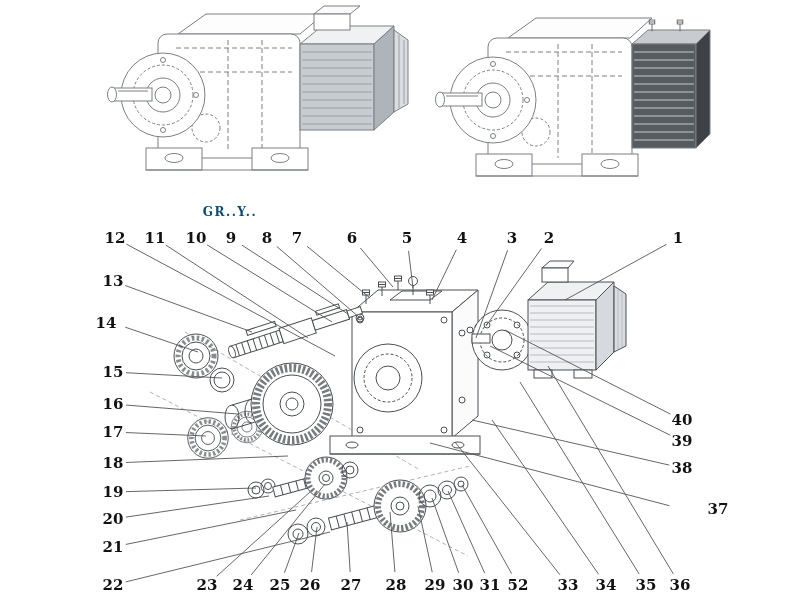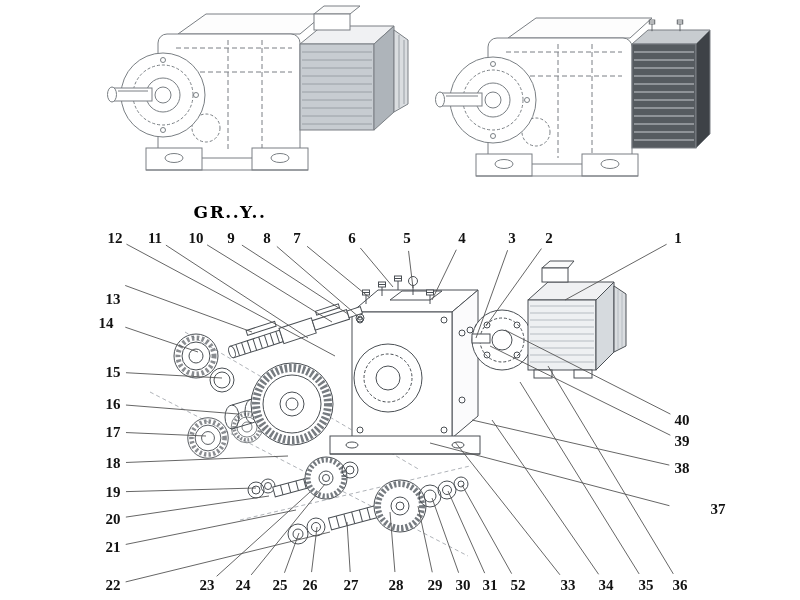--- a/index.html
+++ b/index.html
@@ -1,22 +1,22 @@
 <!DOCTYPE html>
 <html><head>
 <meta charset="utf-8">
 <style>
   html,body{margin:0;padding:0;background:#ffffff;}
   .stage{position:relative;width:800px;height:600px;background:#ffffff;overflow:hidden;
          font-family:"DejaVu Serif", serif;}
   svg.layer{position:absolute;left:0;top:0;}
   .variant-label{position:absolute;transform:translate(-50%,-50%);font-weight:bold;
-                 font-size:17px;letter-spacing:1.5px;color:#000000;white-space:nowrap;}
+                 font-size:12px;letter-spacing:1.5px;color:#0c4a6e;white-space:nowrap;}
   .callout{position:absolute;transform:translate(-50%,-50%);font-weight:bold;font-size:15px;
-           color:#121212;line-height:1;font-family:Liberation Serif, serif;}
+           color:#121212;line-height:1;}
   #leader-lines line{stroke:#555;stroke-width:0.9;}
 </style>
 </head>
 <body>
 
 <div class="stage">
 
   <svg class="layer" width="800" height="600" viewBox="0 0 800 600">
     <defs>
       <g id="bolt" stroke="#4a4f54" fill="#ffffff" stroke-width="1">
@@ -364,21 +364,21 @@
       <div class="callout" style="left: 512px; top: 238px;">3</div>
       <div class="callout" style="left: 462px; top: 238px;">4</div>
       <div class="callout" style="left: 407px; top: 238px;">5</div>
       <div class="callout" style="left: 352px; top: 238px;">6</div>
       <div class="callout" style="left: 297px; top: 238px;">7</div>
       <div class="callout" style="left: 267px; top: 238px;">8</div>
       <div class="callout" style="left: 231px; top: 238px;">9</div>
       <div class="callout" style="left: 196px; top: 238px;">10</div>
       <div class="callout" style="left: 155px; top: 238px;">11</div>
       <div class="callout" style="left: 115px; top: 238px;">12</div>
-      <div class="callout" style="left: 113px; top: 281px; margin-top: 18px;">13</div>
+      <div class="callout" style="left: 113px; top: 281px;">13</div>
       <div class="callout" style="left: 106px; top: 323px;">14</div>
       <div class="callout" style="left: 113px; top: 372px;">15</div>
       <div class="callout" style="left: 113px; top: 404px;">16</div>
       <div class="callout" style="left: 113px; top: 432px;">17</div>
       <div class="callout" style="left: 113px; top: 463px;">18</div>
       <div class="callout" style="left: 113px; top: 492px;">19</div>
       <div class="callout" style="left: 113px; top: 519px;">20</div>
       <div class="callout" style="left: 113px; top: 547px;">21</div>
       <div class="callout" style="left: 113px; top: 585px;">22</div>
       <div class="callout" style="left: 207px; top: 585px;">23</div>

